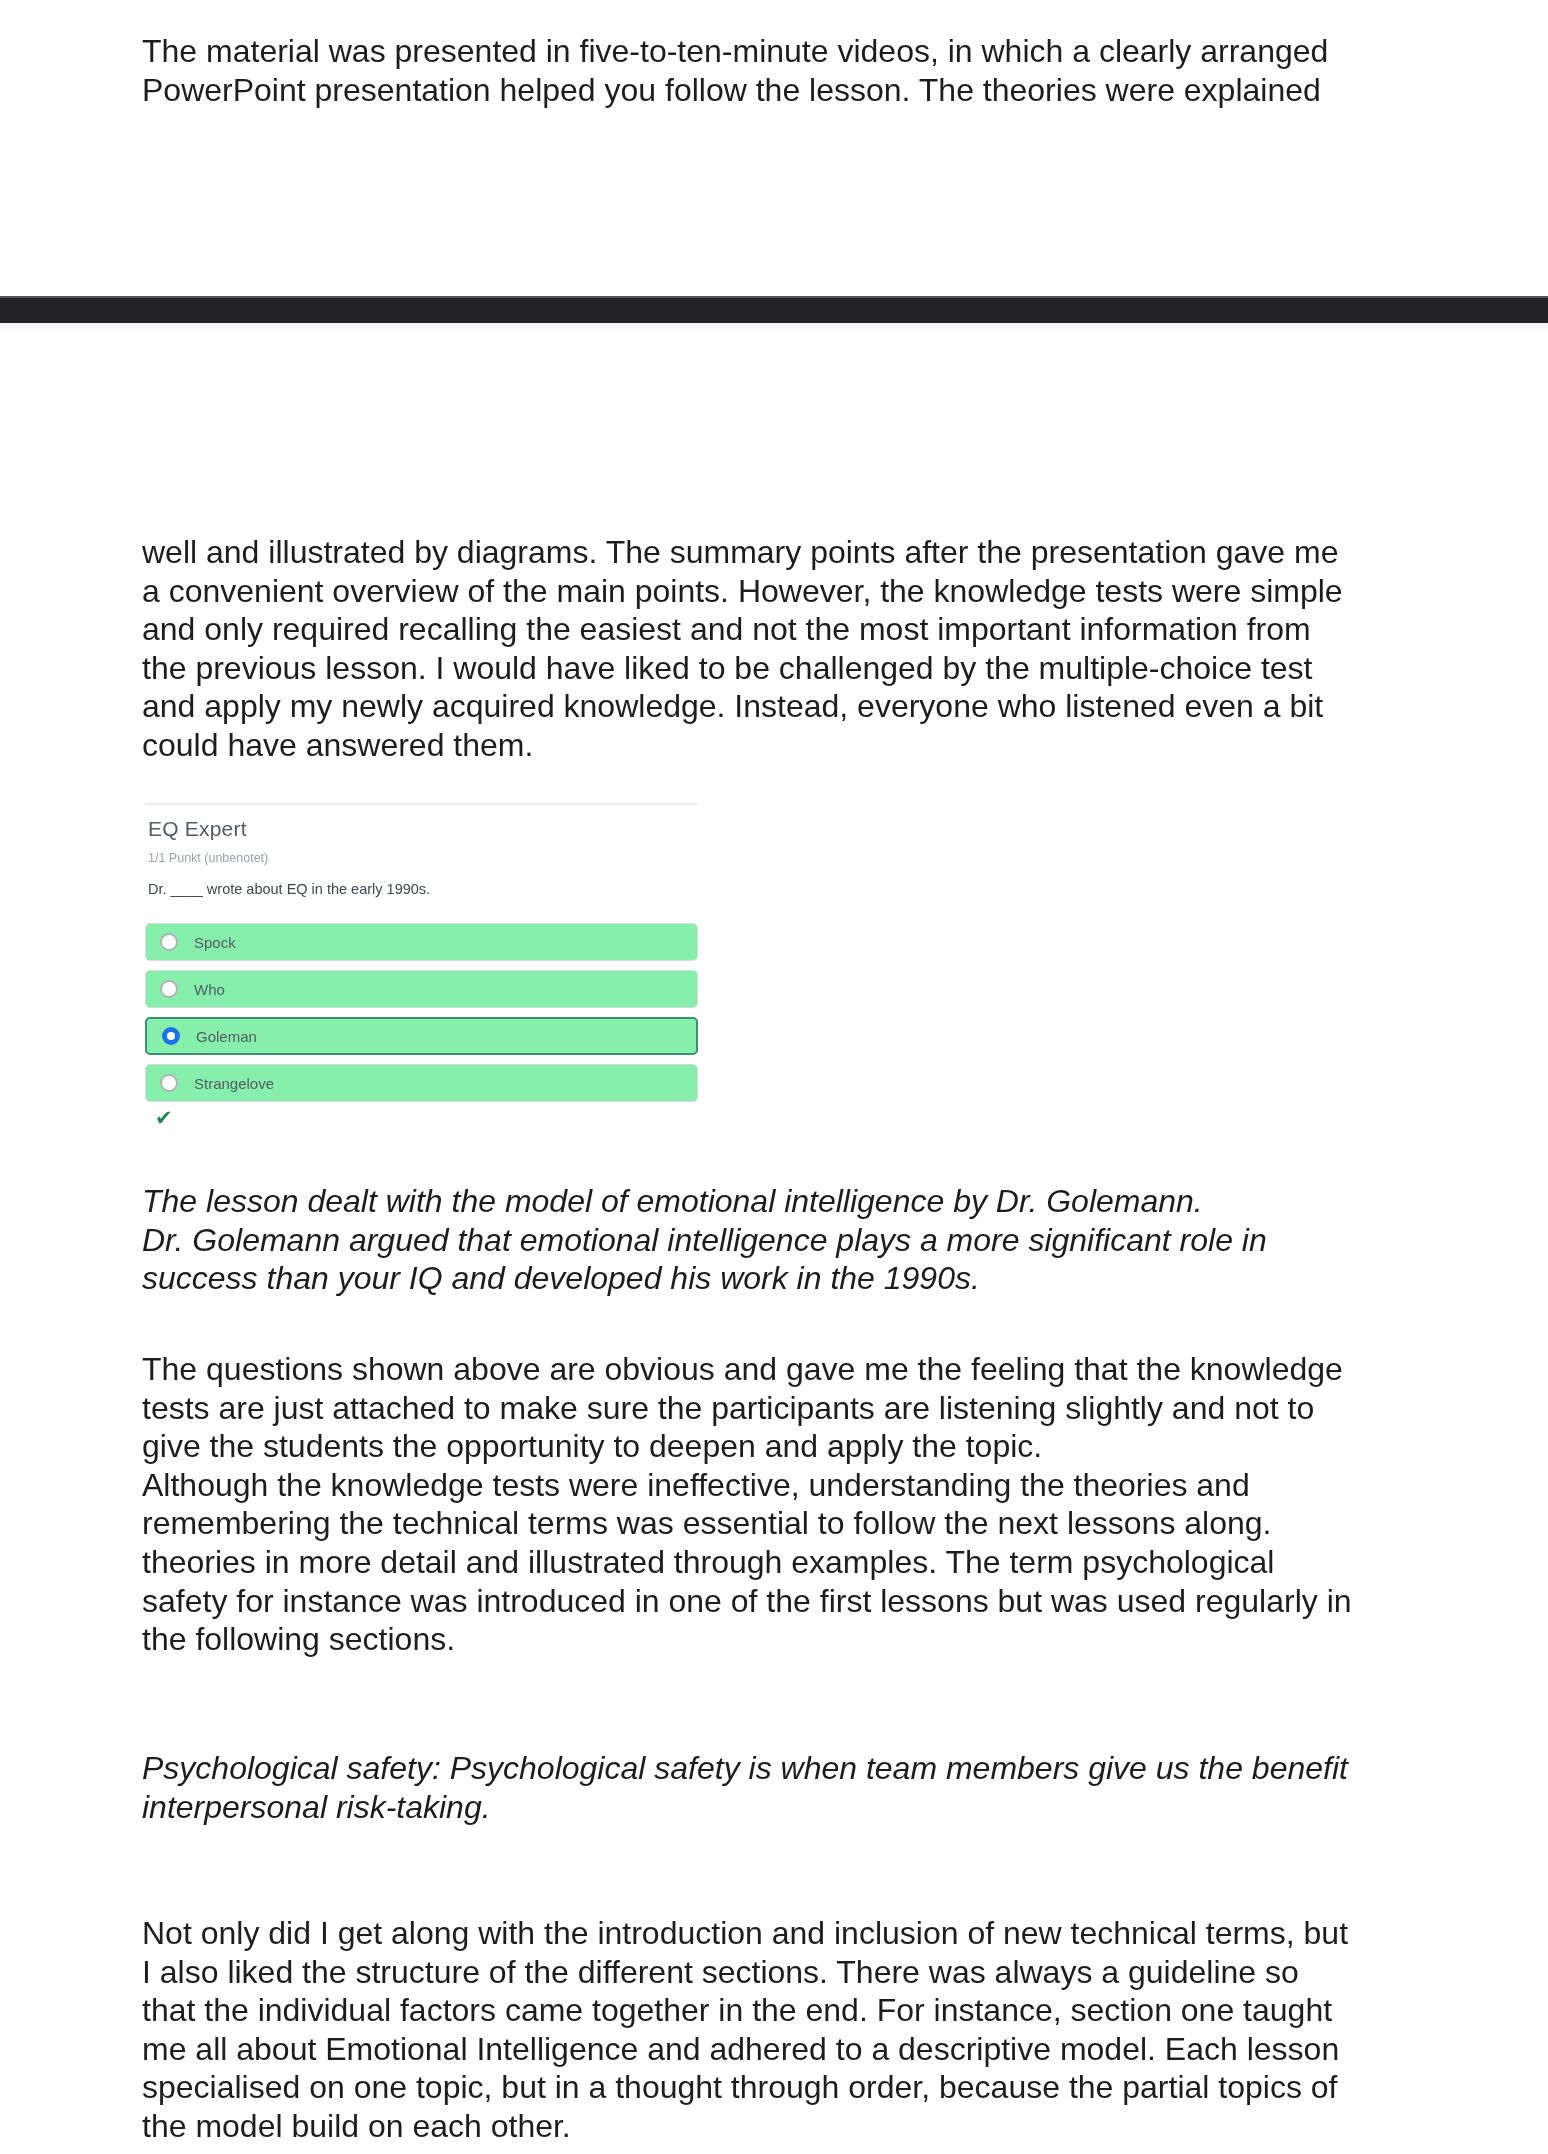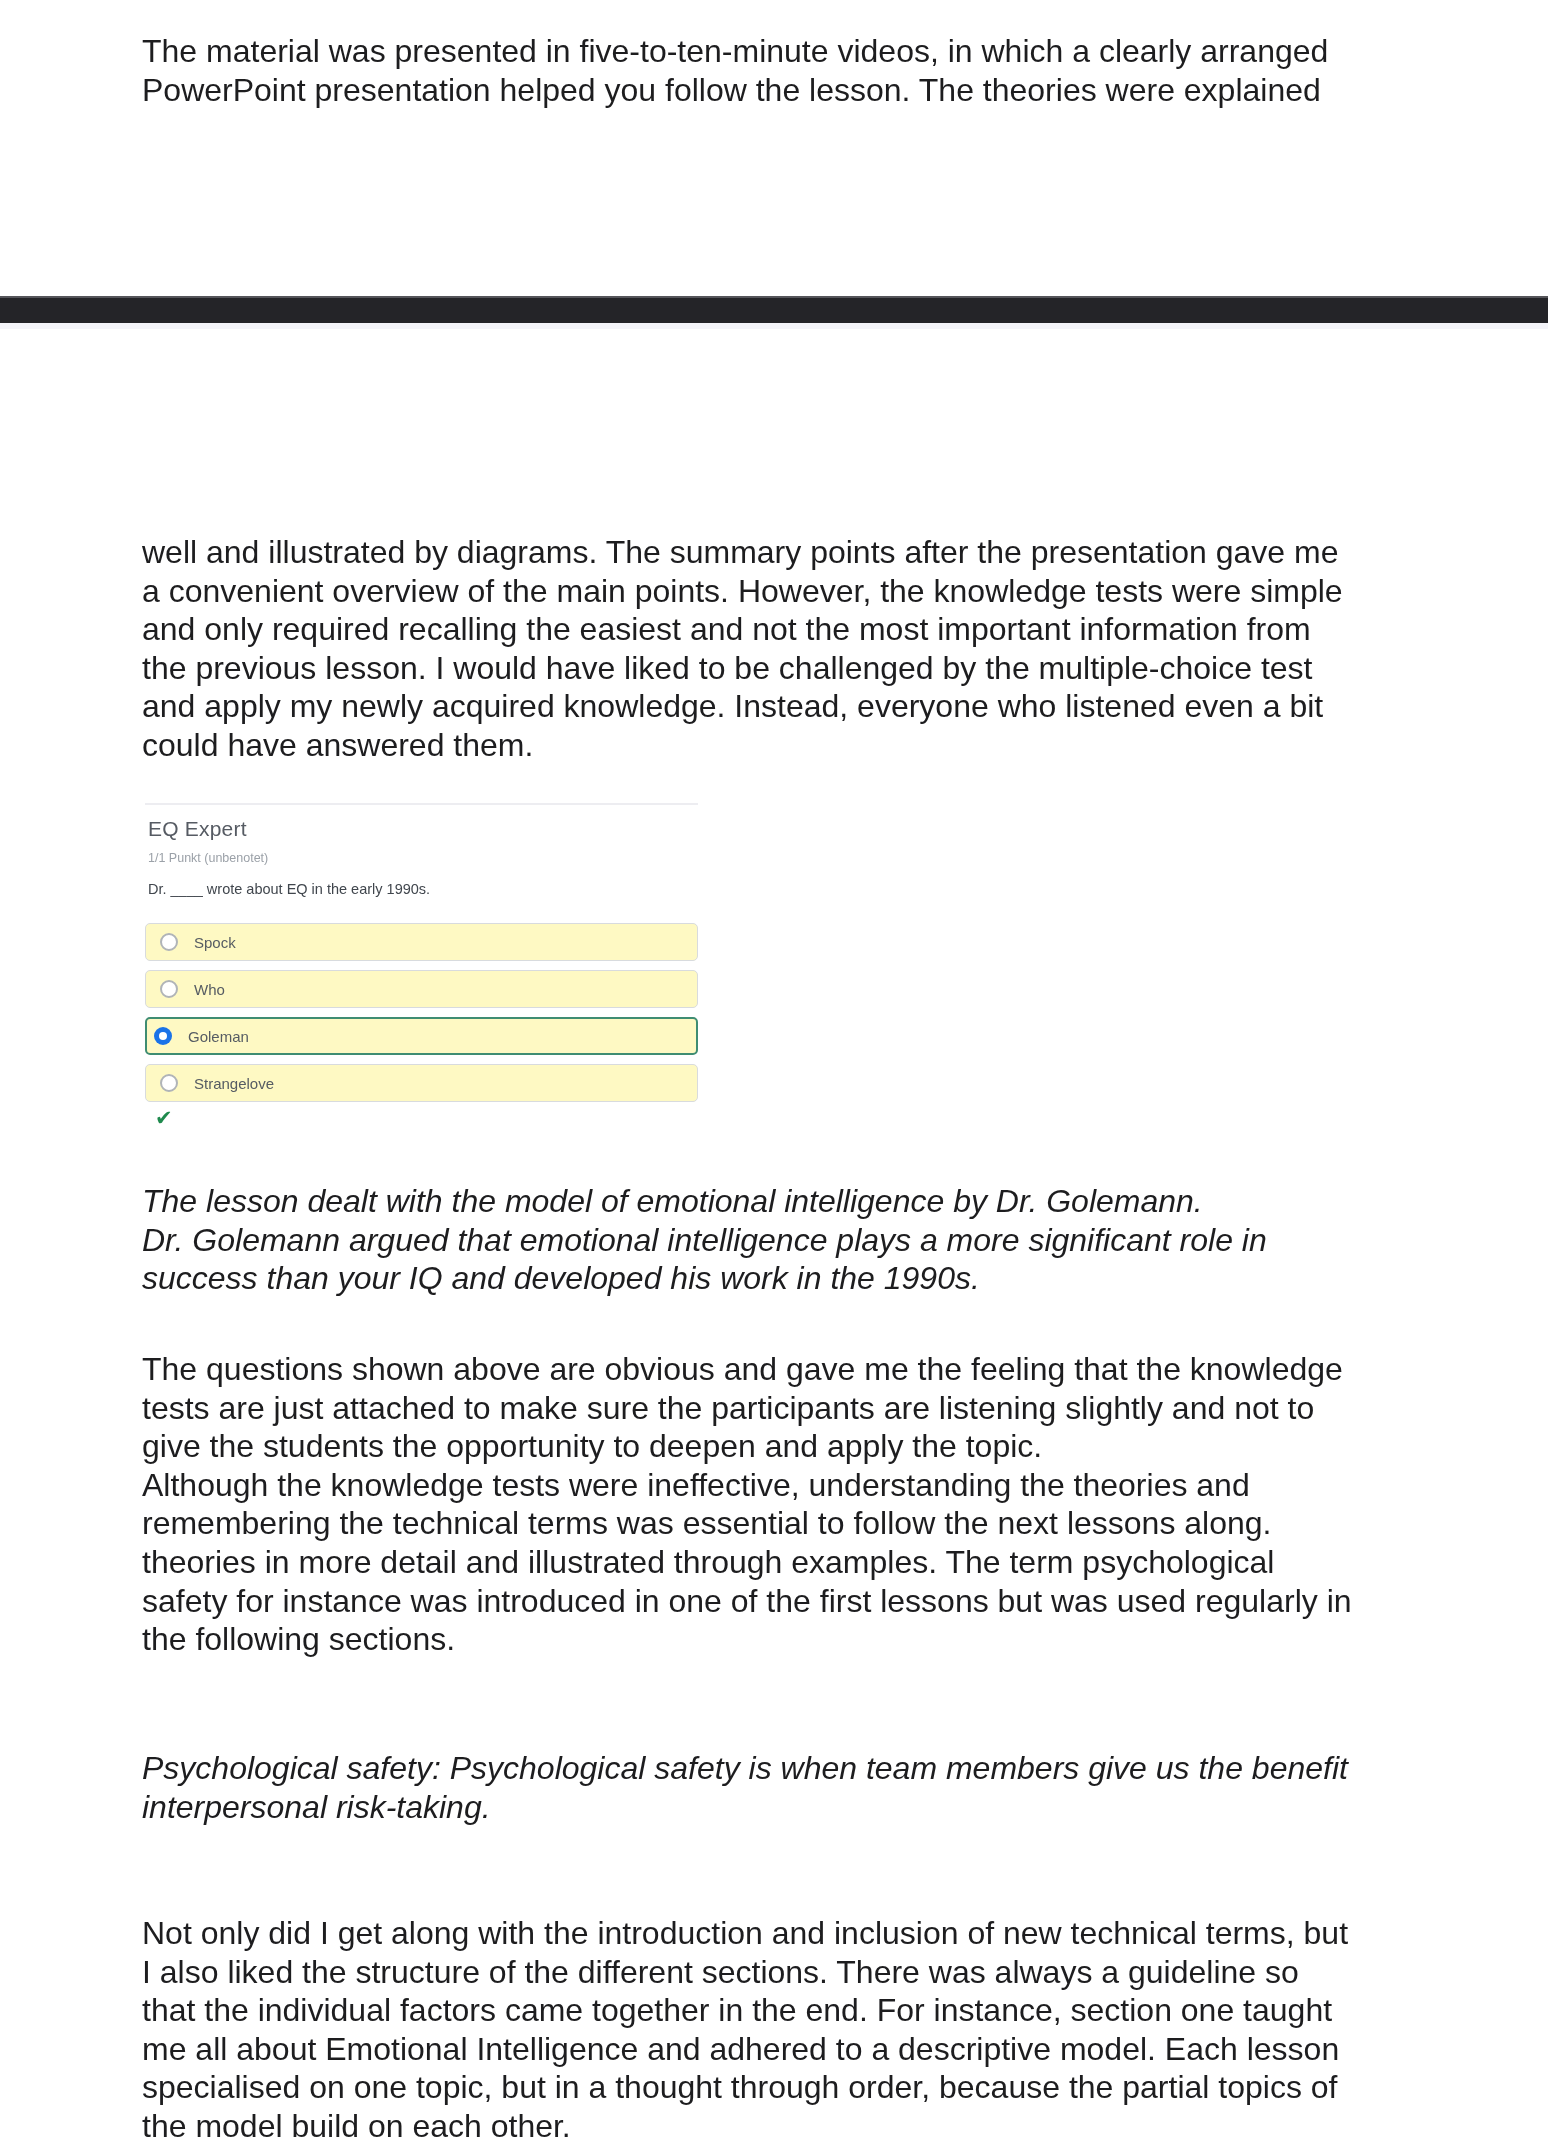--- a/index.html
+++ b/index.html
@@ -17,22 +17,22 @@
   .page-break-bar::after{content:"";position:absolute;left:0;right:0;top:25px;height:6px;background:#f4f4f9;}
 
   
   .quiz{position:absolute;left:145px;top:803px;width:553px;}
   .quiz-rule{position:absolute;top:0;left:0;width:553px;height:2px;background:var(--rule,#ededf1);}
   .quiz-title{position:absolute;top:14px;left:3px;font-size:21px;font-weight:500;color:var(--title,#565b63);letter-spacing:.2px;}
   .quiz-meta{position:absolute;top:48px;left:3px;font-size:12.5px;color:var(--meta,#9ba1a8);}
   .quiz-question{position:absolute;top:78px;left:3px;font-size:14.5px;color:var(--question,#40464d);}
   .quiz-options{position:absolute;top:120px;left:0;width:553px;}
   .opt{box-sizing:border-box;height:38px;margin-bottom:9px;border:1px solid var(--boxborder,#d8dbde);
-    border-radius:5px;display:flex;align-items:center;padding-left:14px;background:#fef9c3;}
-  .opt.sel{border:2px solid var(--selborder,#3f8d72);padding-left:7px;}
+    border-radius:5px;display:flex;align-items:center;padding-left:14px;background:#86efac;}
+  .opt.sel{border:2px solid var(--selborder,#3f8d72);padding-left:15px;}
   .radio{width:18px;height:18px;border-radius:50%;border:2px solid var(--radioborder,#b0b4b8);
     box-sizing:border-box;background:#fff;flex:none;}
   .radio.on{border:none;background:var(--radiosel,#1a73e8);position:relative;}
   .radio.on::after{content:"";position:absolute;left:5px;top:5px;width:8px;height:8px;border-radius:50%;background:#fff;}
   .optlabel{margin-left:16px;font-size:15px;color:var(--optlabel,#565c63);}
   .quiz-check{position:absolute;top:303px;left:10px;font-size:21px;font-weight:bold;
     color:var(--check,#1f8a4d);font-family:"DejaVu Sans",sans-serif;}
 </style>
 </head>
 <body>

